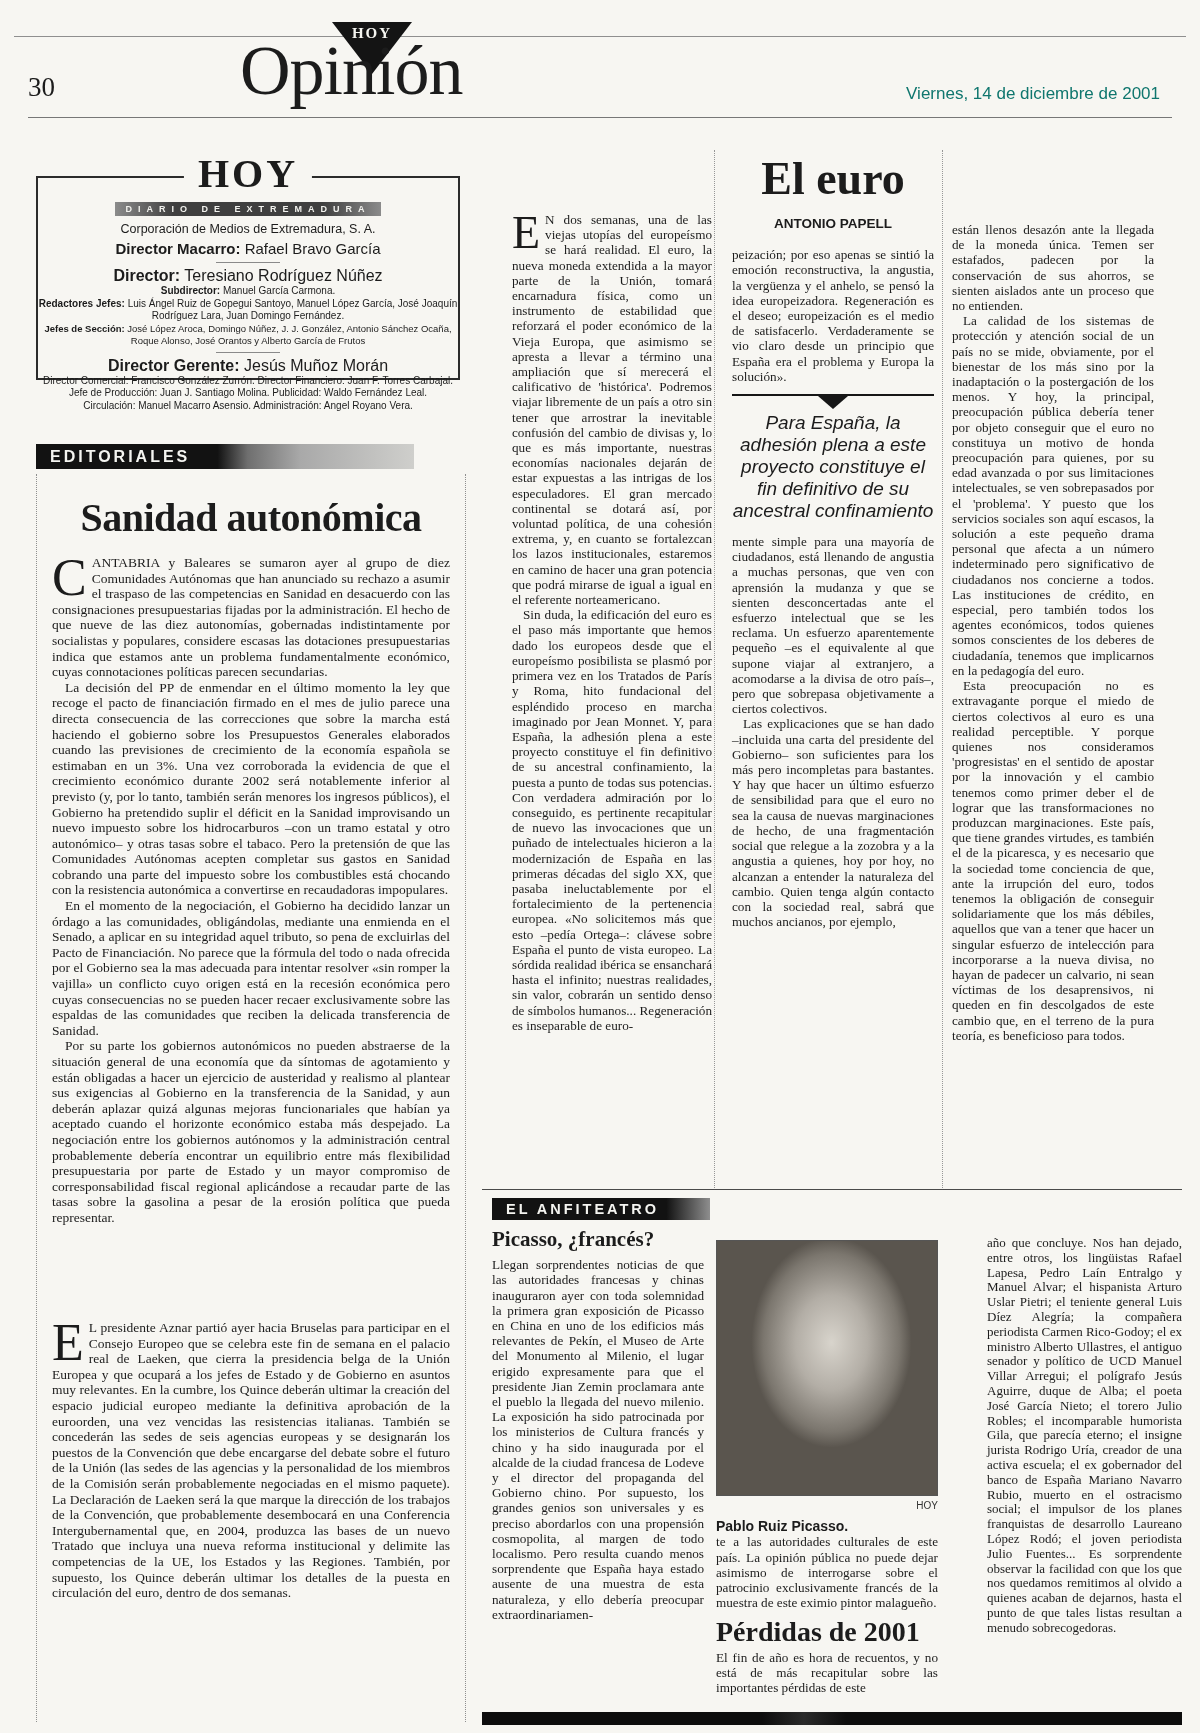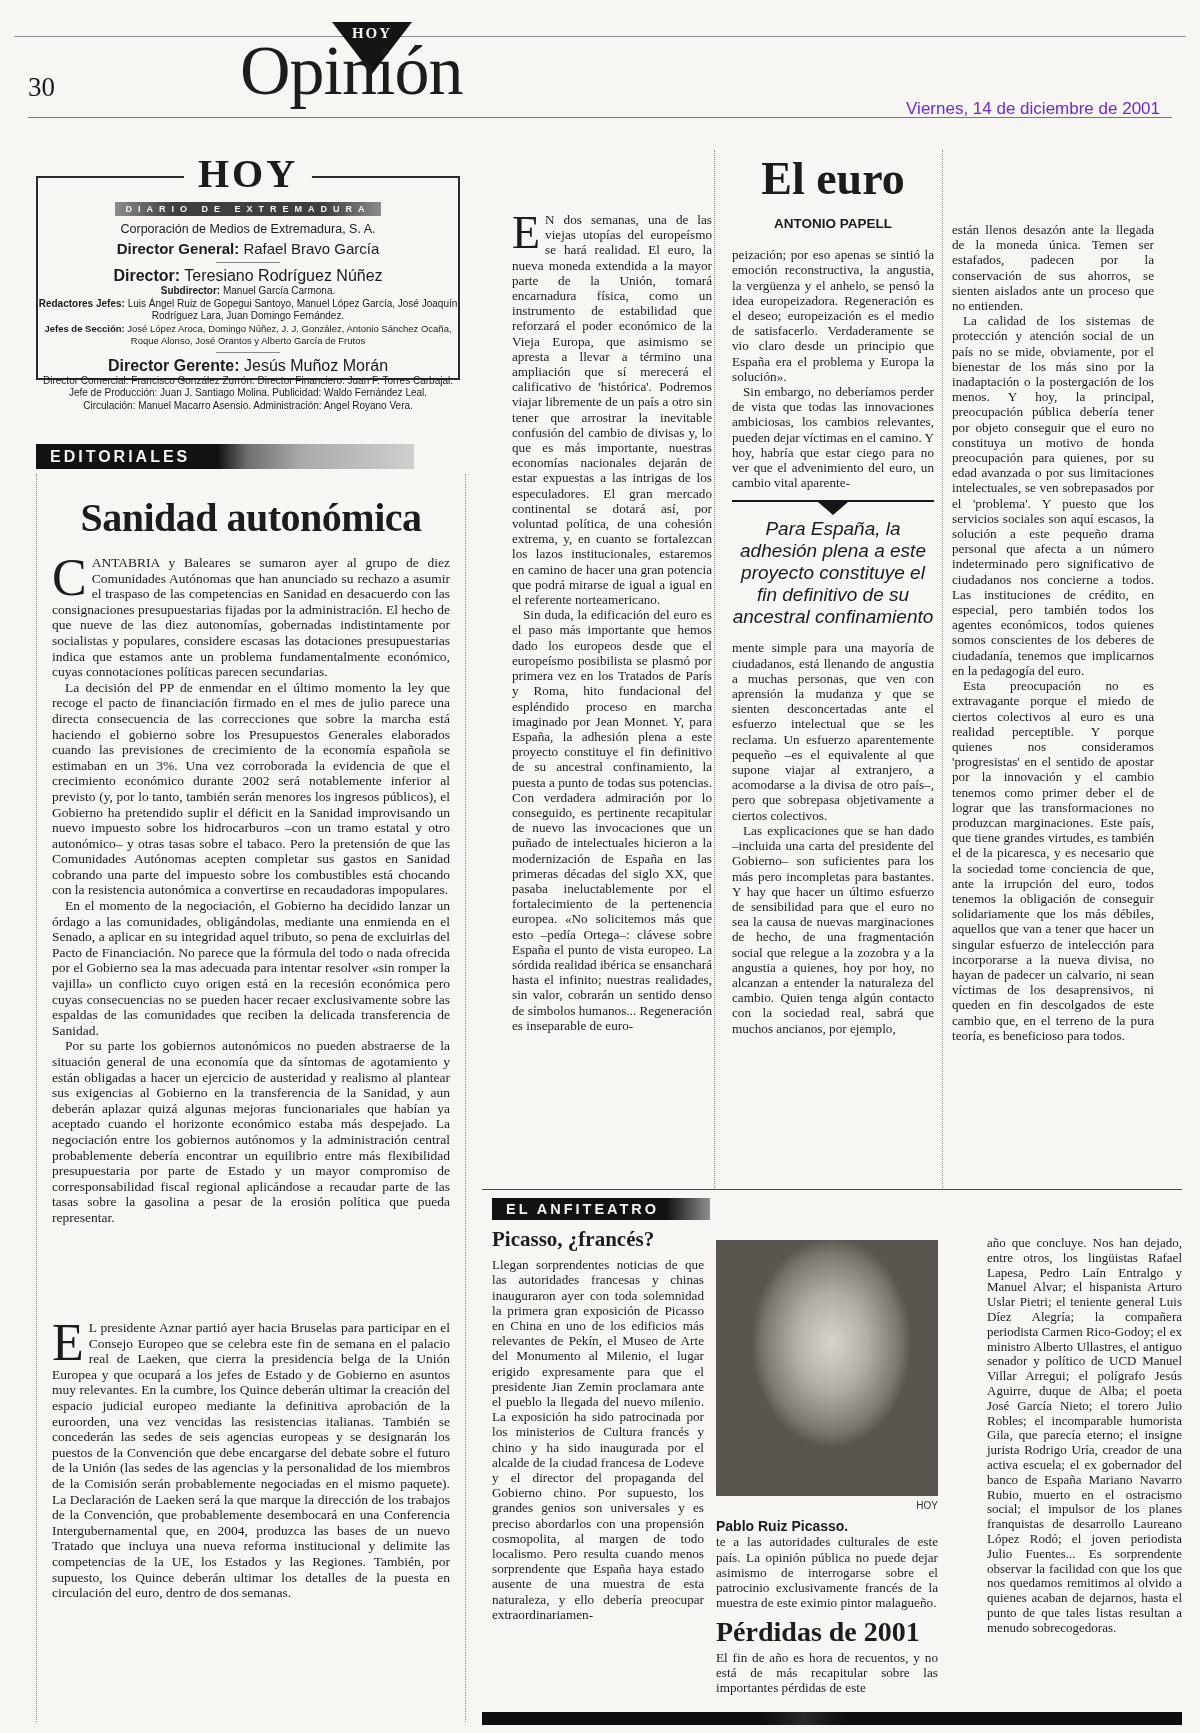--- a/index.html
+++ b/index.html
@@ -16,21 +16,21 @@
     position:absolute; left:332px; top:22px; width:80px; height:52px;
     background:#141414; clip-path:polygon(0 0,100% 0,50% 100%);
     color:#f5f5f0; text-align:center; font-family:"Liberation Serif",serif;
     font-weight:bold; font-size:15px; letter-spacing:2px; padding-top:3px;
   }
   .page-num { position:absolute; left:28px; top:72px; font-size:27px; }
   .section-title {
     position:absolute; left:240px; top:36px; font-size:70px; font-weight:normal;
     letter-spacing:-1px; line-height:1;
   }
-  .edition-date { position:absolute; right:40px; top:99px; font-size:17px; font-family:"Liberation Sans",sans-serif; color:#6d28d9; }
+  .edition-date { position:absolute; right:40px; top:84px; font-size:17px; font-family:"Liberation Sans",sans-serif; color:#0f766e; }
   .header-rule { position:absolute; left:28px; right:28px; top:117px; border-top:1.5px solid #777; }
 
   
   .mast-box {
     position:absolute; left:36px; top:176px; width:424px; height:204px;
     border:2px solid #2b2b2b; text-align:center;
   }
   .mast-logo {
     position:absolute; top:-26px; left:50%; transform:translateX(-50%);
     background:#f7f6f2; padding:0 14px; font-size:40px; font-weight:bold; letter-spacing:3px; line-height:1.1;
@@ -120,21 +120,21 @@
   <div class="page-num">30</div>
   <div class="header-rule"></div>
   <div class="section-title">Opinión</div>
   <div class="edition-date">Viernes, 14 de diciembre de 2001</div>
 
   <div class="mast-box">
     <div class="mast-logo">HOY</div>
     <div class="mast-tagline">DIARIO DE EXTREMADURA</div>
     <div class="mast-company">Corporación de Medios de Extremadura, S. A.</div>
     <div class="mast-dg">
-      <b>Director General:</b>
+      <b>Director Macarro:</b>
       <span>Rafael Bravo García</span>
     </div>
     <div class="mast-div"></div>
     <div class="mast-dir">
       <b>Director:</b>
       <span>Teresiano Rodríguez Núñez</span>
     </div>
     <div class="mast-small">
       <b>Subdirector:</b>
       <span>Manuel García Carmona.</span>
@@ -185,21 +185,20 @@
 
     <div class="col euro-c1">
       <p><span class="dropcap-sm">E</span><span>N dos semanas, una de las viejas utopías del europeísmo se hará realidad. El euro, la nueva moneda extendida a la mayor parte de la Unión, tomará encarnadura física, como un instrumento de estabilidad que reforzará el poder económico de la Vieja Europa, que asimismo se apresta a llevar a término una ampliación que sí merecerá el calificativo de 'histórica'. Podremos viajar libremente de un país a otro sin tener que arrostrar la inevitable confusión del cambio de divisas y, lo que es más importante, nuestras economías nacionales dejarán de estar expuestas a las intrigas de los especuladores. El gran mercado continental se dotará así, por voluntad política, de una cohesión extrema, y, en cuanto se fortalezcan los lazos institucionales, estaremos en camino de hacer una gran potencia que podrá mirarse de igual a igual en el referente norteamericano.</span></p>
       <p class="indent">Sin duda, la edificación del euro es el paso más importante que hemos dado los europeos desde que el europeísmo posibilista se plasmó por primera vez en los Tratados de París y Roma, hito fundacional del espléndido proceso en marcha imaginado por Jean Monnet. Y, para España, la adhesión plena a este proyecto constituye el fin definitivo de su ancestral confinamiento, la puesta a punto de todas sus potencias. Con verdadera admiración por lo conseguido, es pertinente recapitular de nuevo las invocaciones que un puñado de intelectuales hicieron a la modernización de España en las primeras décadas del siglo XX, que pasaba ineluctablemente por el fortalecimiento de la pertenencia europea. «No solicitemos más que esto –pedía Ortega–: clávese sobre España el punto de vista europeo. La sórdida realidad ibérica se ensanchará hasta el infinito; nuestras realidades, sin valor, cobrarán un sentido denso de símbolos humanos... Regeneración es inseparable de euro-</p>
     </div>
 
     <div class="col euro-c2">
       <h1 class="euro-title">El euro</h1>
       <div class="euro-byline">ANTONIO PAPELL</div>
       <p>peización; por eso apenas se sintió la emoción reconstructiva, la angustia, la vergüenza y el anhelo, se pensó la idea europeizadora. Regeneración es el deseo; europeización es el medio de satisfacerlo. Verdaderamente se vio claro desde un principio que España era el problema y Europa la solución».</p>
-      <p class="indent">Sin embargo, no deberíamos perder de vista que todas las innovaciones ambiciosas, los cambios relevantes, pueden dejar víctimas en el camino. Y hoy, habría que estar ciego para no ver que el advenimiento del euro, un cambio vital aparente-</p>
       <div class="pq">
         <span class="pq-tri"></span>
         <div class="pq-text">Para España, la adhesión plena a este proyecto constituye el fin definitivo de su ancestral confinamiento</div>
       </div>
       <p>mente simple para una mayoría de ciudadanos, está llenando de angustia a muchas personas, que ven con aprensión la mudanza y que se sienten desconcertadas ante el esfuerzo intelectual que se les reclama. Un esfuerzo aparentemente pequeño –es el equivalente al que supone viajar al extranjero, a acomodarse a la divisa de otro país–, pero que sobrepasa objetivamente a ciertos colectivos.</p>
       <p class="indent">Las explicaciones que se han dado –incluida una carta del presidente del Gobierno– son suficientes para los más pero incompletas para bastantes. Y hay que hacer un último esfuerzo de sensibilidad para que el euro no sea la causa de nuevas marginaciones de hecho, de una fragmentación social que relegue a la zozobra y a la angustia a quienes, hoy por hoy, no alcanzan a entender la naturaleza del cambio. Quien tenga algún contacto con la sociedad real, sabrá que muchos ancianos, por ejemplo,</p>
     </div>
 
     <div class="col euro-c3">
       <p>están llenos desazón ante la llegada de la moneda única. Temen ser estafados, padecen por la conservación de sus ahorros, se sienten aislados ante un proceso que no entienden.</p>

